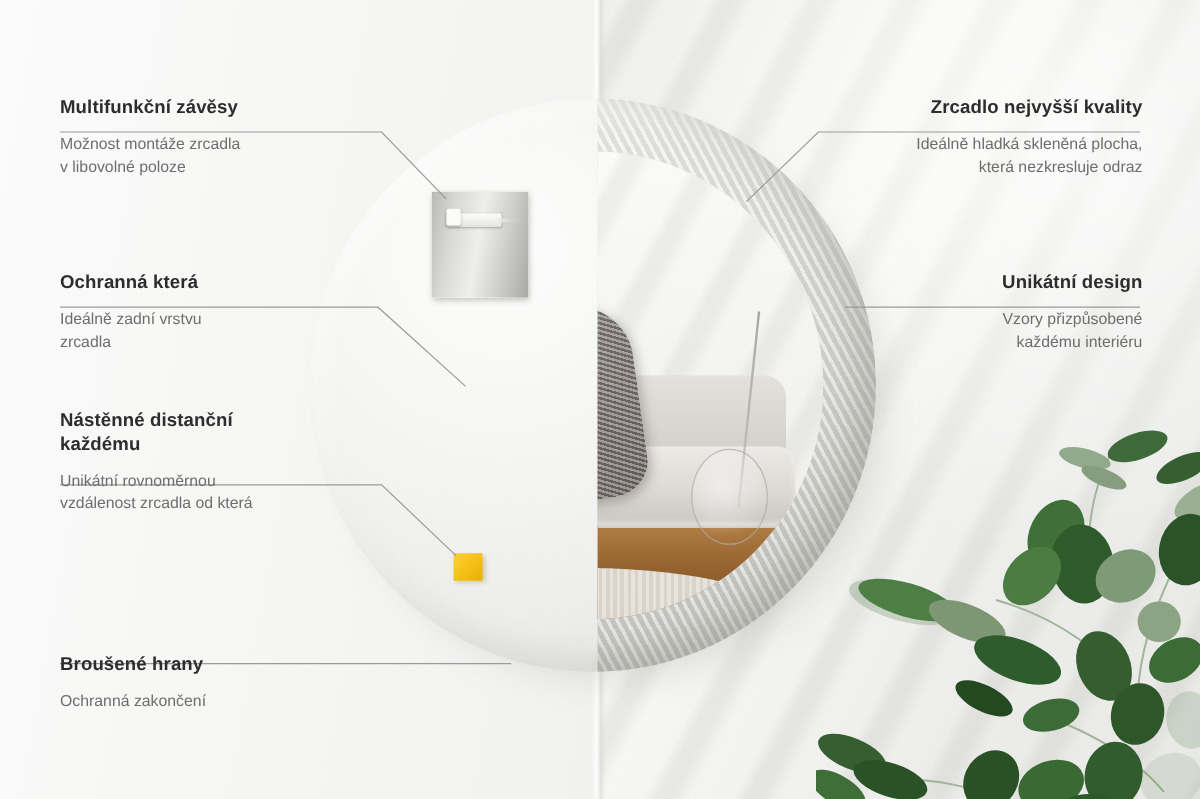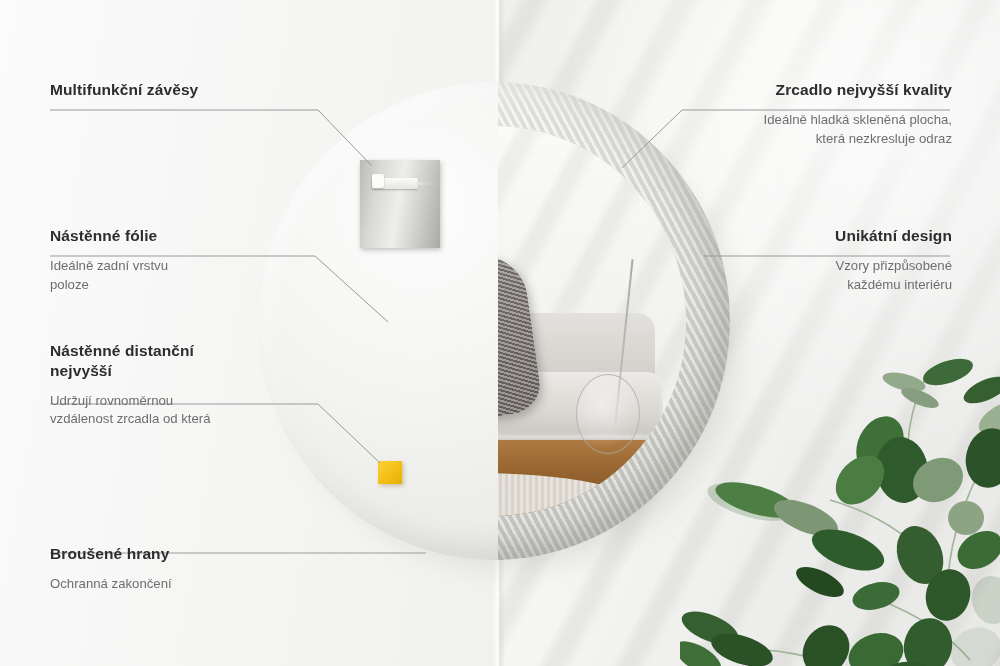--- a/index.html
+++ b/index.html
@@ -256,30 +256,31 @@
       <path d="M50 256 L315 256 L388 322"></path>
       <path d="M50 404 L318 404 L380 463"></path>
       <path d="M50 553 L426 553"></path>
       <path d="M950 110 L682 110 L622 168"></path>
       <path d="M950 256 L704 256"></path>
     </g>
   </svg>
 
   <div class="callout c-left" style="top:80px;width:300px;">
     <h3>Multifunkční závěsy</h3>
+    <p><span>Možnost montáže zrcadla</span><br><span>v libovolné poloze</span></p>
   </div>
 
   <div class="callout c-left" style="top:226px;width:300px;">
-    <h3>Nástěnné fólie</h3>
-    <p><span>Ideálně zadní vrstvu</span><br><span>poloze</span></p>
+    <h3>Ochranná která</h3>
+    <p><span>Ideálně zadní vrstvu</span><br><span>zrcadla</span></p>
   </div>
 
   <div class="callout c-left" style="top:341px;width:300px;">
-    <h3><span>Nástěnné distanční</span><br><span>nejvyšší</span></h3>
-    <p><span>Udržují rovnoměrnou</span><br><span>vzdálenost zrcadla od která</span></p>
+    <h3><span>Nástěnné distanční</span><br><span>každému</span></h3>
+    <p><span>Unikátní rovnoměrnou</span><br><span>vzdálenost zrcadla od která</span></p>
   </div>
 
   <div class="callout c-left" style="top:544px;width:300px;">
     <h3>Broušené hrany</h3>
     <p><span>Ochranná zakončení</span></p>
   </div>
 
   <div class="callout c-right" style="top:226px;width:300px;">
     <h3>Unikátní design</h3>
     <p><span>Vzory přizpůsobené</span><br><span>každému interiéru</span></p>

